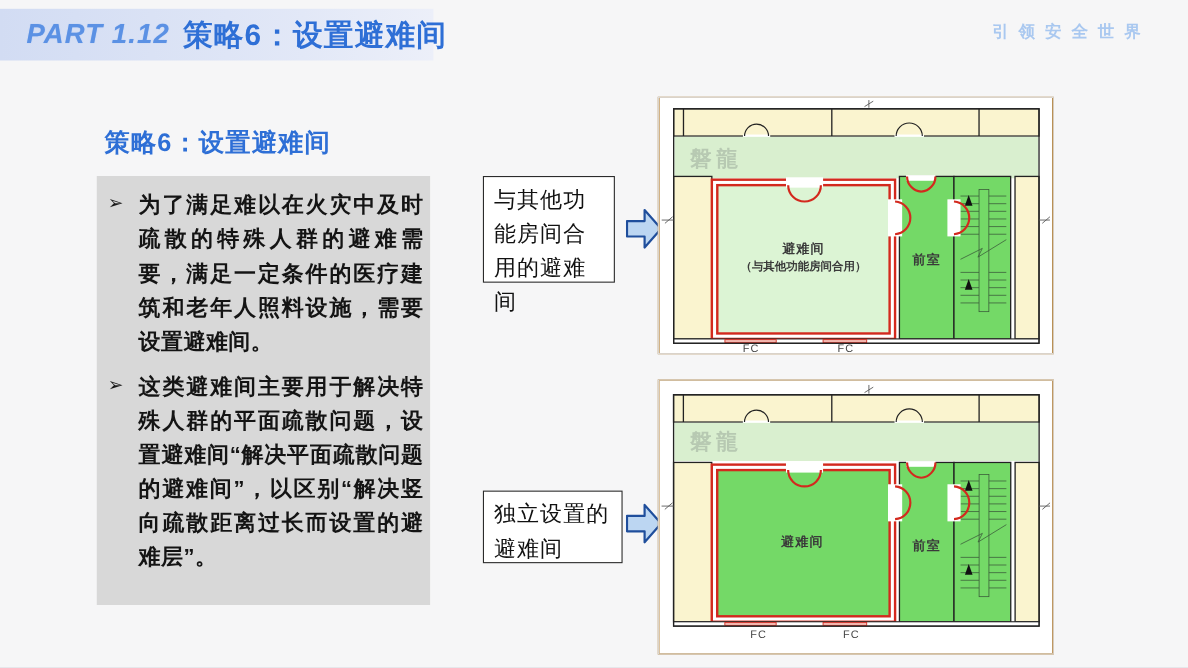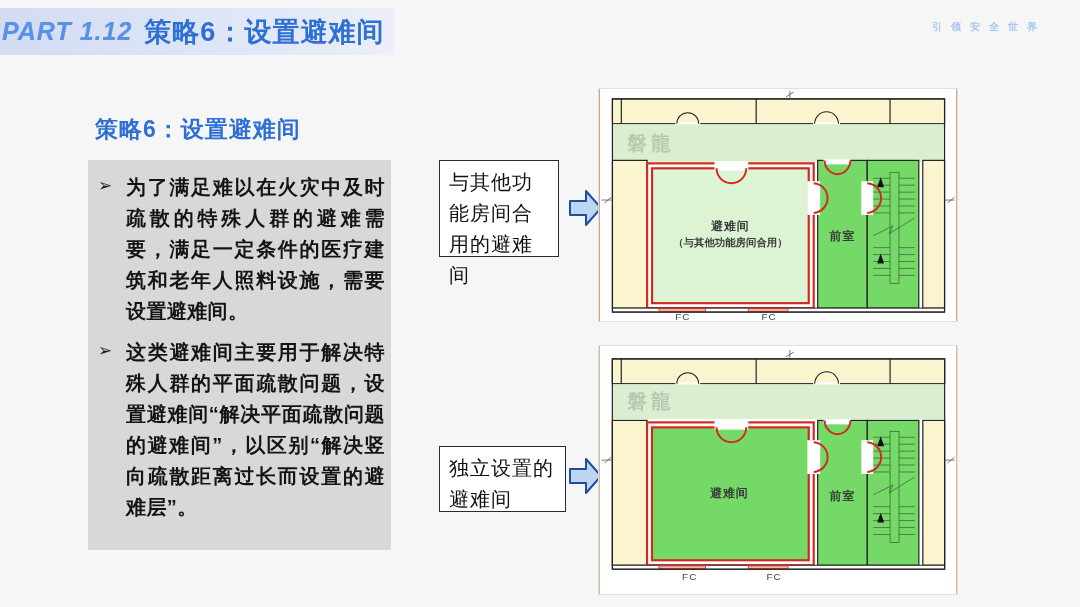--- a/index.html
+++ b/index.html
@@ -7,31 +7,31 @@
   .slide{
     position:relative;width:1080px;height:607px;margin:0 auto;
     background:#f6f6f7;overflow:hidden;
     font-family:"Liberation Sans","DejaVu Sans",sans-serif;
     outline:1px solid #c5c9d4;
   }
   
   .banner{
     position:absolute;left:0;top:8px;width:394px;height:47px;
     background:linear-gradient(90deg,#d2dcf3 0%,#e2e8f7 70%,#eceff9 100%);
-    display:flex;align-items:center;padding-left:2px;gap:12px;white-space:nowrap;
+    display:flex;align-items:center;padding-left:24px;gap:12px;white-space:nowrap;
   }
   .part-label{
     font-size:25px;font-weight:800;font-style:italic;color:#5b91e4;
     letter-spacing:1px;text-shadow:0 0 1px #9bbcf0;
   }
   .banner-title{font-size:27px;font-weight:700;color:#2e6fd6;letter-spacing:1px;}
   
   .logo{position:absolute;top:15px;right:34px;text-align:center;}
   .logo .company{font-size:21px;font-weight:700;color:#9fc3f0;letter-spacing:4px;}
-  .logo .slogan{font-size:10px;font-weight:600;color:#a9c8f0;letter-spacing:9px;margin-top:5px;}
+  .logo .slogan{font-size:15px;font-weight:600;color:#a9c8f0;letter-spacing:9px;margin-top:5px;}
   
   .heading{position:absolute;left:95px;top:114px;font-size:23px;font-weight:700;color:#2e6fd6;letter-spacing:1px;}
   
   .graybox{
     position:absolute;left:88px;top:160px;width:303px;height:390px;
     background:#d8d8d8;padding:12px 6px 10px 10px;
   }
   .bullet{display:flex;margin-bottom:10px;}
   .bullet .marker{width:28px;flex:0 0 28px;font-size:17px;color:#1a1a1a;padding-top:3px;}
   .bullet .btext{

